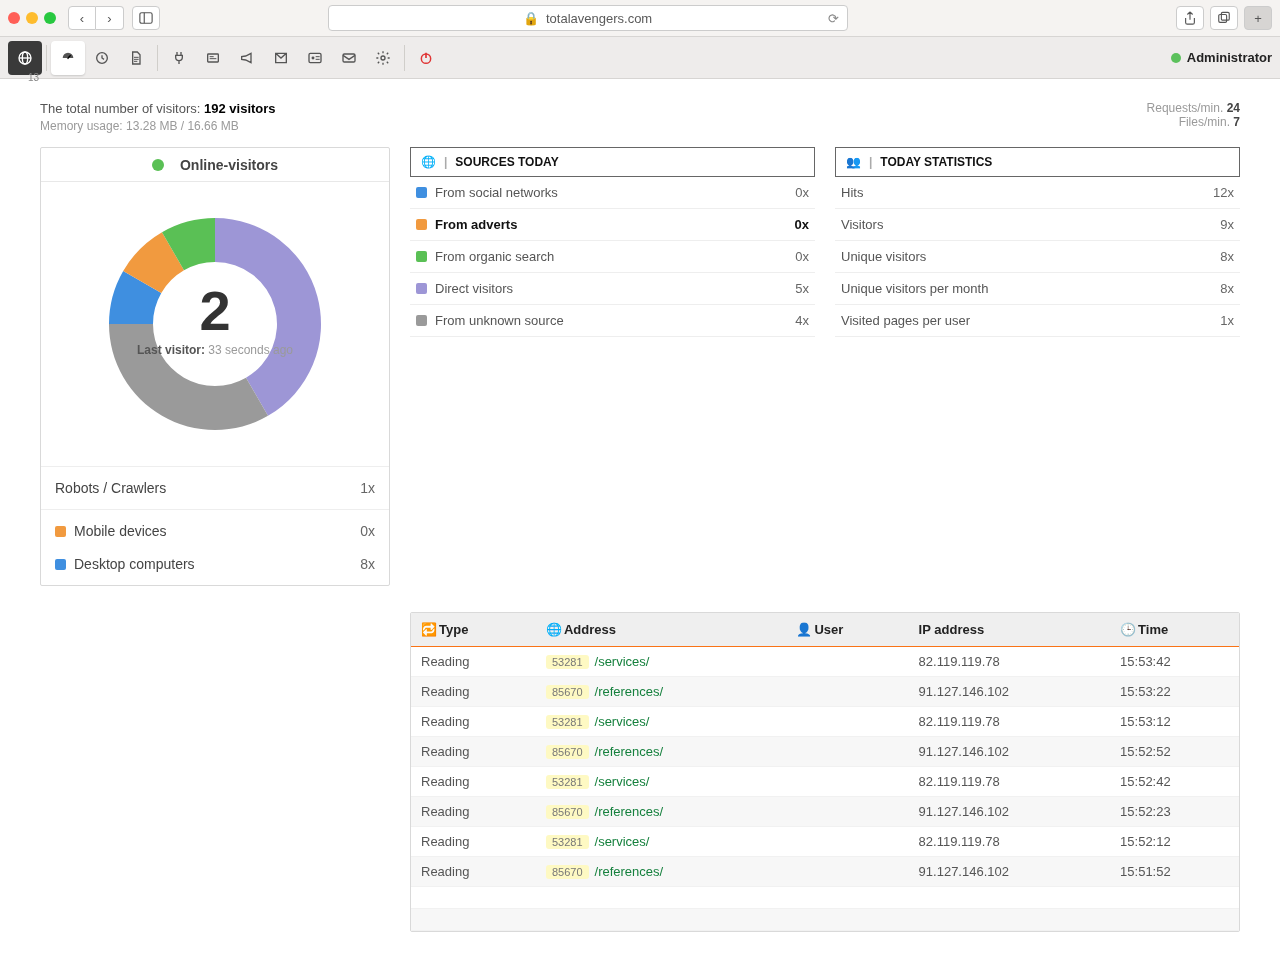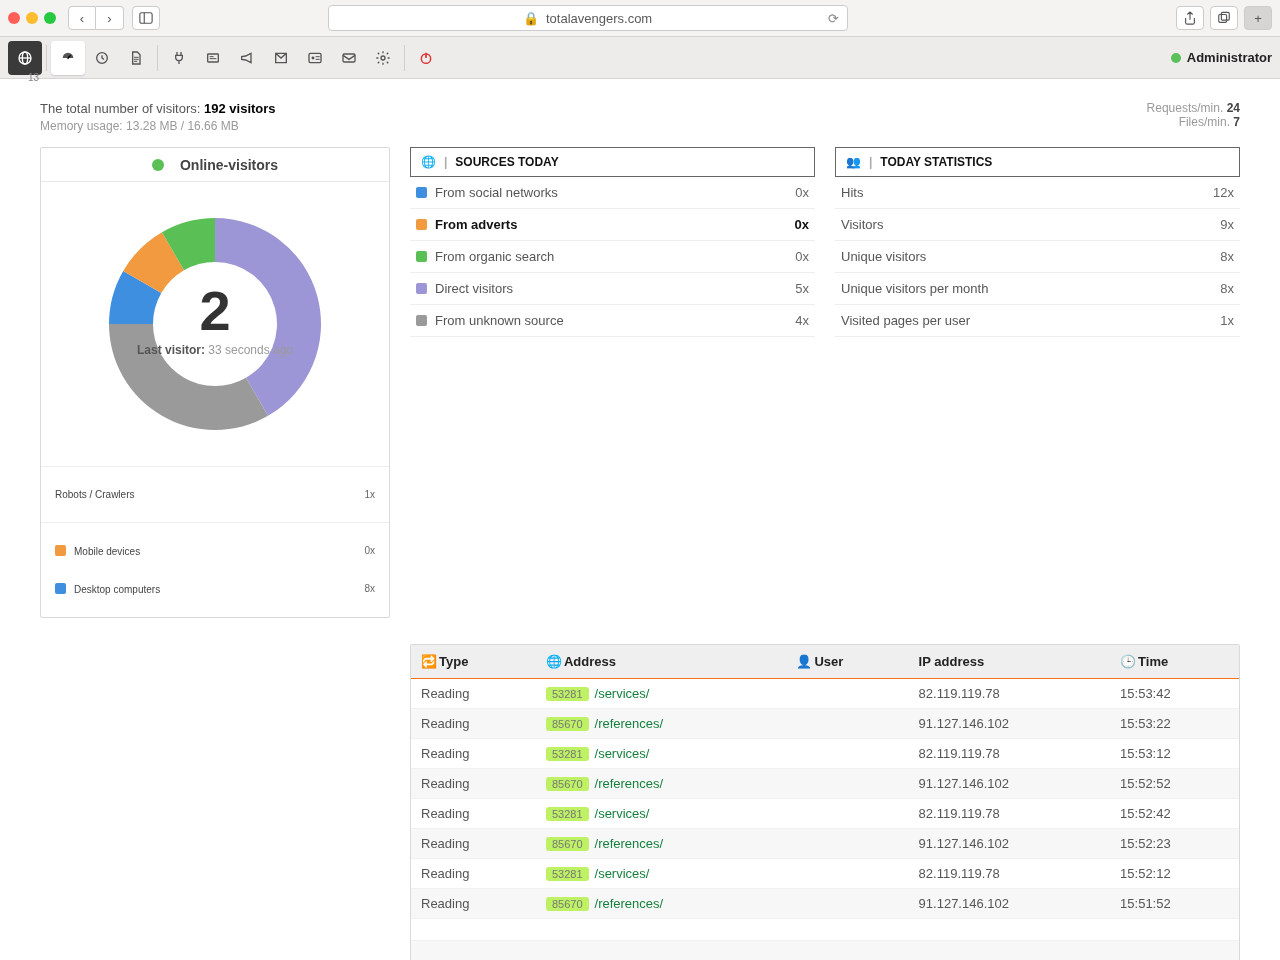--- a/index.html
+++ b/index.html
@@ -38,37 +38,37 @@
   .mem{ font-size:12px; color:#9a9a9a; margin-top:3px;}
   .rates{ text-align:right; font-size:12px; color:#9a9a9a;}
   .rates b{color:#444;}
   .grid{ display:grid; grid-template-columns: 350px 1fr 1fr; gap:20px; }
   .panel{ border:1px solid #d9d9d9; border-radius:2px; background:#fff;}
   .panel-hd{ height:30px; border:1px solid #666; display:flex; align-items:center; gap:8px; padding:0 10px; font-weight:700; font-size:12px; color:#111;}
   .panel-hd .sep{color:#aaa;}
   .online-hd{ display:flex; align-items:center; justify-content:center; gap:16px; height:34px; font-size:14px; font-weight:700; color:#444; border-bottom:1px solid #e8e8e8;}
   .online-hd .st{width:12px;height:12px;border-radius:50%;background:#5ac055;}
   .donut-box{ padding:12px; display:flex; flex-direction:column; align-items:center;}
-  .li-row{ display:flex; align-items:flex-start; justify-content:space-between; padding:22px 14px; border-top:1px solid #eee; font-size:10px; color:#444;}
+  .li-row{ display:flex; align-items:center; justify-content:space-between; padding:13px 14px; border-top:1px solid #eee; font-size:14px; color:#444;}
   .legend-sw{ width:11px; height:11px; display:inline-block; border-radius:2px; margin-right:8px; vertical-align:-1px;}
   .progress{ margin:8px 12px 14px; height:26px; background:#3f7ebd; display:flex; align-items:center; color:#fff; font-size:12px;}
   .progress .cap{ width:14px; background:#f19a3f; height:100%;}
   .progress .txt{ padding-left:12px;}
   .src-list, .stat-list{ }
   .src-row, .stat-row{ display:flex; align-items:center; justify-content:space-between; padding:8px 6px; border-bottom:1px solid #eee; font-size:13px; color:#555;gap:12px;}
   .src-row .lbl{ display:flex; align-items:center; }
   .val{ color:#666; }
   .bold{ font-weight:700; color:#111;}
   .table-box{ grid-column: 2 / span 2; border:1px solid #d9d9d9; border-radius:2px; overflow:hidden; margin-top:6px;}
   table{ width:100%; border-collapse:collapse; font-size:13px;}
   thead th{ background:#efefef; text-align:left; padding:9px 10px; border-bottom:1px solid #f97316; color:#222; font-weight:700;}
   tbody td{ padding:7px 10px; border-bottom:1px solid #f1f1f1; color:#555;}
   tbody tr:nth-child(even){ background:#f7f7f7; }
   tbody tr.empty{ height:22px;}
-  .tag{ display:inline-block; background:#bef264; color:#777; border-radius:3px; padding:1px 6px; font-size:11px; margin-right:6px;}
+  .tag{ display:inline-block; background:#fef9c3; color:#777; border-radius:3px; padding:1px 6px; font-size:11px; margin-right:6px;}
   .link{ color:#15803d; }
   .ic{ display:inline-block; width:14px; text-align:center; margin-right:4px; color:#333;}
   svg.icon{width:16px;height:16px;fill:currentColor;}
   svg.icon14{width:14px;height:14px;fill:currentColor;}
 </style>
 </head>
 <body>
 
 <div class="browser-chrome">
   <div class="chrome-row">

